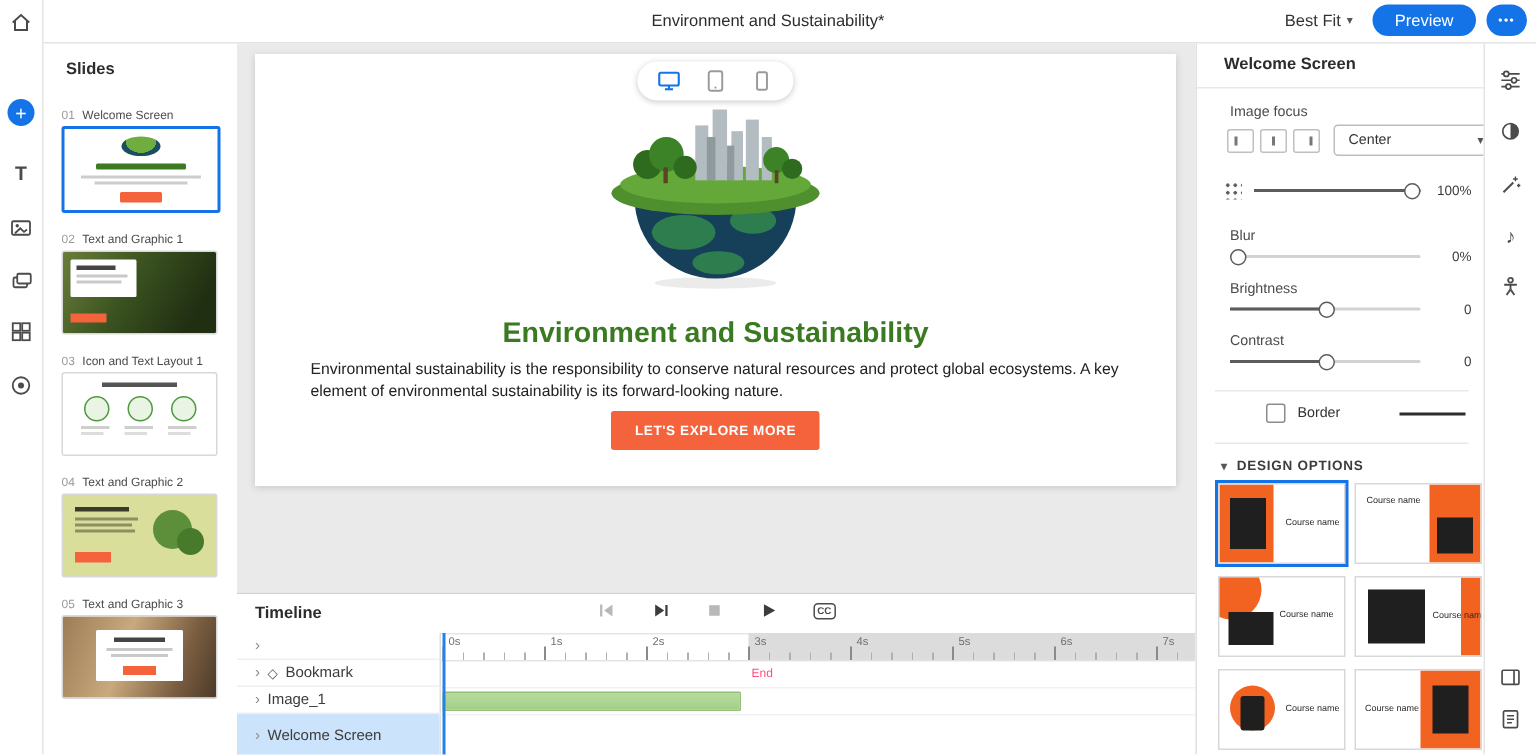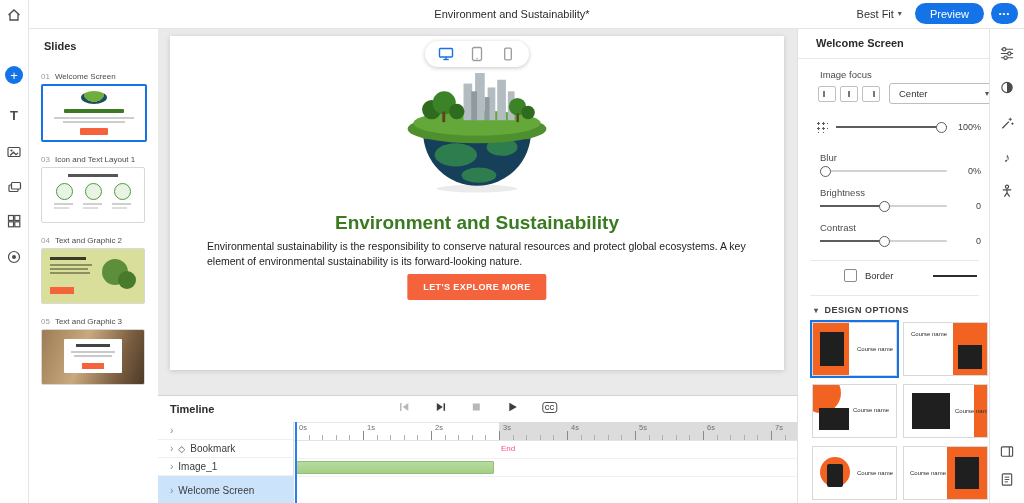--- a/index.html
+++ b/index.html
@@ -59,21 +59,21 @@
   .st4 .blob2{position:absolute;left:76px;top:22px;width:18px;height:18px;border-radius:50%;background:#477a2a;}
   .st5{background:linear-gradient(110deg,#9c7c55,#c9aa7e 40%,#7c5f42 75%,#4c3a28);}
   .st5 .m-card{position:absolute;left:50%;top:9px;transform:translateX(-50%);width:58px;height:34px;background:#fff;border-radius:1px;}
   .st5 .m-card .c1{position:absolute;left:50%;top:5px;transform:translateX(-50%);width:34px;height:3px;background:#444;}
   .st5 .m-card .c2{position:absolute;left:50%;top:12px;transform:translateX(-50%);width:44px;height:2px;background:#c9c9c9;}
   .st5 .m-card .c3{position:absolute;left:50%;top:16px;transform:translateX(-50%);width:38px;height:2px;background:#c9c9c9;}
   .st5 .m-card .mb{position:absolute;left:50%;bottom:4px;transform:translateX(-50%);width:22px;height:6px;background:#F4633C;}
 
   
   .canvas-area{position:absolute;left:158px;top:28px;width:639px;height:367px;background:#eaeaea;}
-  .stage{position:absolute;left:12px;top:8px;width:614px;height:334px;background:#fff;box-shadow:0 1px 5px rgba(0,0,0,.16);}
+  .stage{position:absolute;left:12px;top:8px;width:614px;height:288px;background:#fff;box-shadow:0 1px 5px rgba(0,0,0,.16);}
   .device-switcher{position:absolute;left:50%;top:5px;transform:translateX(-50%);height:26px;padding:0 13px;background:#fff;border-radius:14px;box-shadow:0 1px 4px rgba(0,0,0,.22);display:flex;align-items:center;gap:15px;z-index:3;}
   .dev-btn{display:flex;align-items:center;justify-content:center;cursor:pointer;}
   .earth-wrap{position:absolute;left:50%;top:22px;transform:translateX(-50%);}
   .slide-title{position:absolute;left:0;right:0;top:163px;text-align:center;font-size:19px;font-weight:bold;color:#3a7a21;}
   .slide-body{position:absolute;left:50%;top:192px;transform:translateX(-50%);width:540px;font-size:10.5px;line-height:1.5;color:#222;}
   .slide-cta{position:absolute;left:50%;top:238px;transform:translateX(-50%);background:#F4633C;color:#fff;border:none;border-radius:2px;padding:8px 16px;font-size:9px;font-weight:bold;letter-spacing:.4px;font-family:inherit;}
 
   
   .timeline{position:absolute;left:158px;top:395px;width:639px;height:108px;background:#fff;border-top:1px solid #d2d2d2;}
   .tl-header{position:relative;height:26px;border-bottom:1px solid #e6e6e6;}
@@ -232,20 +232,34 @@
       </div>
       <div class="sthumb st1">
         <div class="m-earth"></div>
           <div class="m-title"></div>
         <div class="m-l1"></div>
           <div class="m-l2"></div>
         <div class="m-btn"></div>
       </div>
     </div>
 
+    <div class="slide-item">
+      <div class="s-cap">
+        <span class="s-num">02</span>
+        <span class="s-label">Text and Graphic 1</span>
+      </div>
+      <div class="sthumb st2">
+        <div class="m-card">
+            <div class="c1"></div>
+            <div class="c2"></div>
+            <div class="c3"></div>
+          </div>
+        <div class="m-btn"></div>
+      </div>
+    </div>
 
     <div class="slide-item">
       <div class="s-cap">
         <span class="s-num">03</span>
         <span class="s-label">Icon and Text Layout 1</span>
       </div>
       <div class="sthumb st3">
         <div class="m-t"></div>
         <div class="cir c-a"></div>
           <div class="cir c-b"></div>

